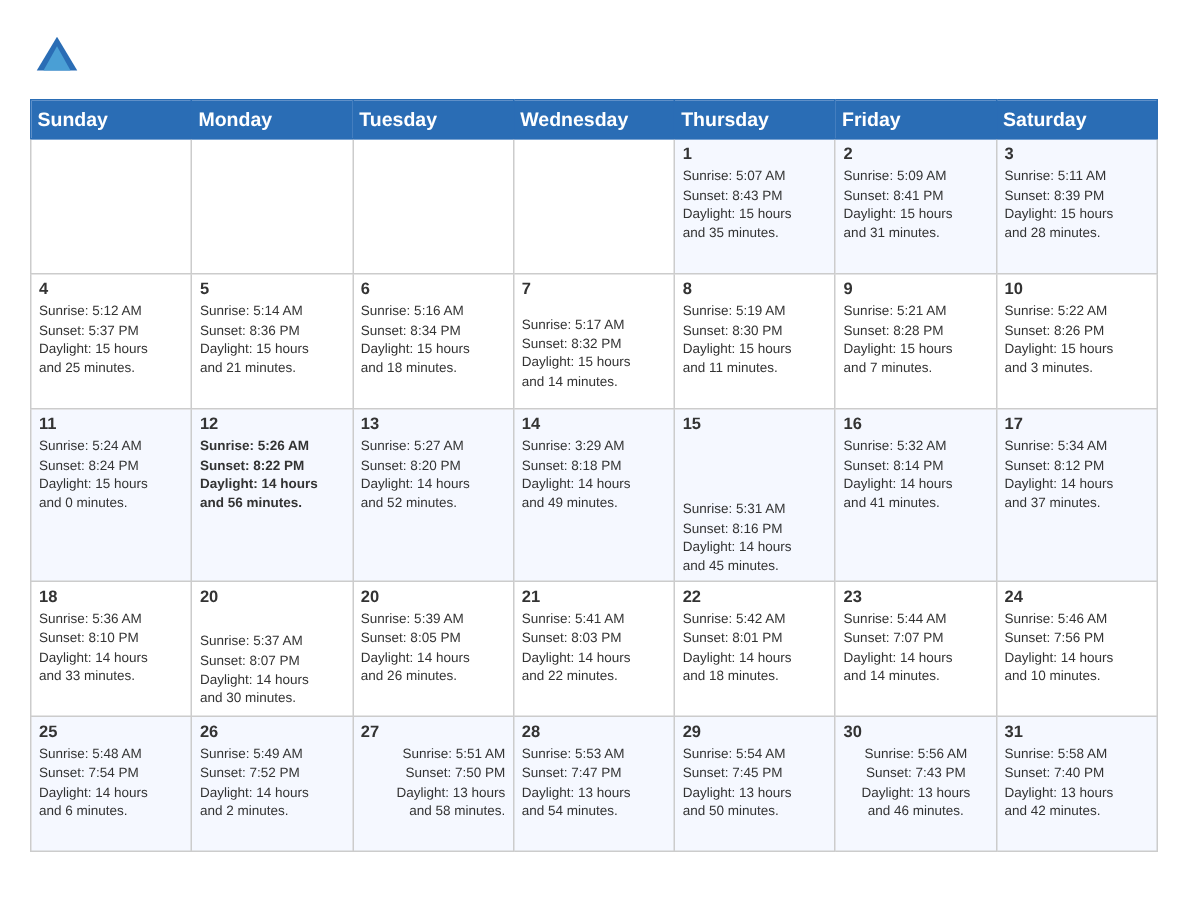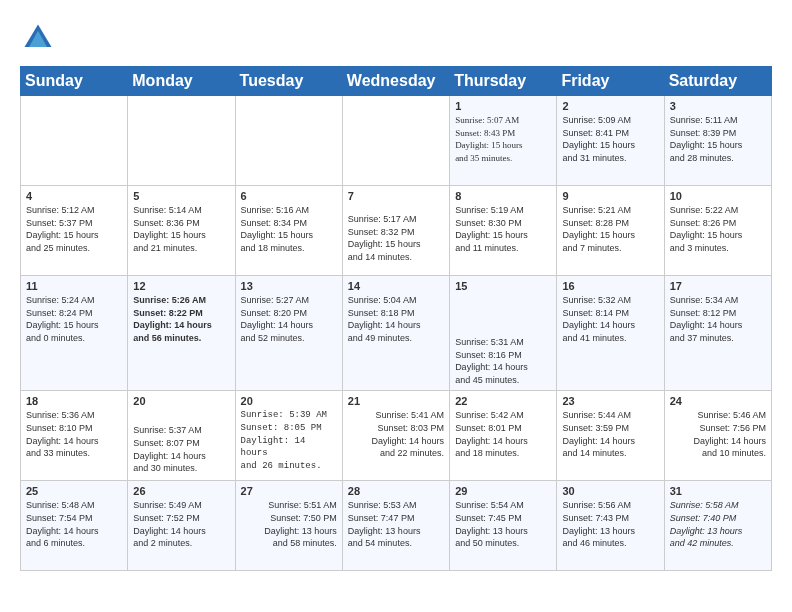--- a/index.html
+++ b/index.html
@@ -53,21 +53,21 @@
       color: #555;
     }
     table {
       width: 100%;
       border-collapse: collapse;
       table-layout: fixed;
     }
     thead tr th {
       background-color: #2a6db5;
       color: #fff;
-      font-size: 16px;
+      font-size: 13px;
       font-weight: bold;
       padding: 5px 4px;
       text-align: left;
       border: 1px solid #2a6db5;
     }
     tbody tr td {
       vertical-align: top;
       padding: 4px 5px;
       font-size: 9.5px;
       color: #333;
@@ -130,21 +130,21 @@
       </tr>
   </thead>
   <tbody id="calendar-body">
   <tr>
         <td class="empty"></td>
         <td class="empty"></td>
         <td class="empty"></td>
         <td class="empty"></td>
         <td>
           <span class="day-number">1</span>
-          <div class="day-info" style="white-space: pre-line; font-family: Liberation Serif, serif;">Sunrise: 5:07 AM
+          <div class="day-info" style="white-space: pre-line;">Sunrise: 5:07 AM
 Sunset: 8:43 PM
 Daylight: 15 hours
 and 35 minutes.</div>
         </td>
         <td>
           <span class="day-number">2</span>
           <div class="day-info" style="white-space: pre-line;">Sunrise: 5:09 AM
 Sunset: 8:41 PM
 Daylight: 15 hours
 and 31 minutes.</div>
@@ -225,21 +225,21 @@
         </td>
         <td>
           <span class="day-number">13</span>
           <div class="day-info" style="white-space: pre-line;">Sunrise: 5:27 AM
 Sunset: 8:20 PM
 Daylight: 14 hours
 and 52 minutes.</div>
         </td>
         <td>
           <span class="day-number">14</span>
-          <div class="day-info" style="white-space: pre-line;">Sunrise: 5:04 AM
+          <div class="day-info" style="white-space: pre-line;">Sunrise: 3:29 AM
 Sunset: 8:18 PM
 Daylight: 14 hours
 and 49 minutes.</div>
         </td>
         <td>
           <span class="day-number">15</span>
           <div class="day-info" style="white-space: pre-line; margin-top: 44px;">Sunrise: 5:31 AM
 Sunset: 8:16 PM
 Daylight: 14 hours
 and 45 minutes.</div>
@@ -269,49 +269,49 @@
         </td>
         <td>
           <span class="day-number">20</span>
           <div class="day-info" style="white-space: pre-line; margin-top: 17px;">Sunrise: 5:37 AM
 Sunset: 8:07 PM
 Daylight: 14 hours
 and 30 minutes.</div>
         </td>
         <td>
           <span class="day-number">20</span>
-          <div class="day-info" style="white-space: pre-line; font-family: Liberation Mono, monospace;">Sunrise: 5:39 AM
+          <div class="day-info" style="white-space: pre-line;">Sunrise: 5:39 AM
 Sunset: 8:05 PM
 Daylight: 14 hours
 and 26 minutes.</div>
         </td>
         <td>
           <span class="day-number">21</span>
-          <div class="day-info" style="white-space: pre-line; text-align: right;">Sunrise: 5:41 AM
+          <div class="day-info" style="white-space: pre-line;">Sunrise: 5:41 AM
 Sunset: 8:03 PM
 Daylight: 14 hours
 and 22 minutes.</div>
         </td>
         <td>
           <span class="day-number">22</span>
           <div class="day-info" style="white-space: pre-line;">Sunrise: 5:42 AM
 Sunset: 8:01 PM
 Daylight: 14 hours
 and 18 minutes.</div>
         </td>
         <td>
           <span class="day-number">23</span>
           <div class="day-info" style="white-space: pre-line;">Sunrise: 5:44 AM
-Sunset: 3:59 PM
+Sunset: 7:07 PM
 Daylight: 14 hours
 and 14 minutes.</div>
         </td>
         <td>
           <span class="day-number">24</span>
-          <div class="day-info" style="white-space: pre-line; text-align: right;">Sunrise: 5:46 AM
+          <div class="day-info" style="white-space: pre-line;">Sunrise: 5:46 AM
 Sunset: 7:56 PM
 Daylight: 14 hours
 and 10 minutes.</div>
         </td>
       </tr>
       <tr>
         <td>
           <span class="day-number">25</span>
           <div class="day-info" style="white-space: pre-line;">Sunrise: 5:48 AM
 Sunset: 7:54 PM
@@ -341,27 +341,27 @@
         </td>
         <td>
           <span class="day-number">29</span>
           <div class="day-info" style="white-space: pre-line;">Sunrise: 5:54 AM
 Sunset: 7:45 PM
 Daylight: 13 hours
 and 50 minutes.</div>
         </td>
         <td>
           <span class="day-number">30</span>
-          <div class="day-info" style="white-space: pre-line;">Sunrise: 5:56 AM
+          <div class="day-info" style="white-space: pre-line; text-align: center;">Sunrise: 5:56 AM
 Sunset: 7:43 PM
 Daylight: 13 hours
 and 46 minutes.</div>
         </td>
         <td>
           <span class="day-number">31</span>
-          <div class="day-info" style="white-space: pre-line; font-style: italic;">Sunrise: 5:58 AM
+          <div class="day-info" style="white-space: pre-line;">Sunrise: 5:58 AM
 Sunset: 7:40 PM
 Daylight: 13 hours
 and 42 minutes.</div>
         </td>
       </tr>
     </tbody>
 </table>
 
 </body></html>

